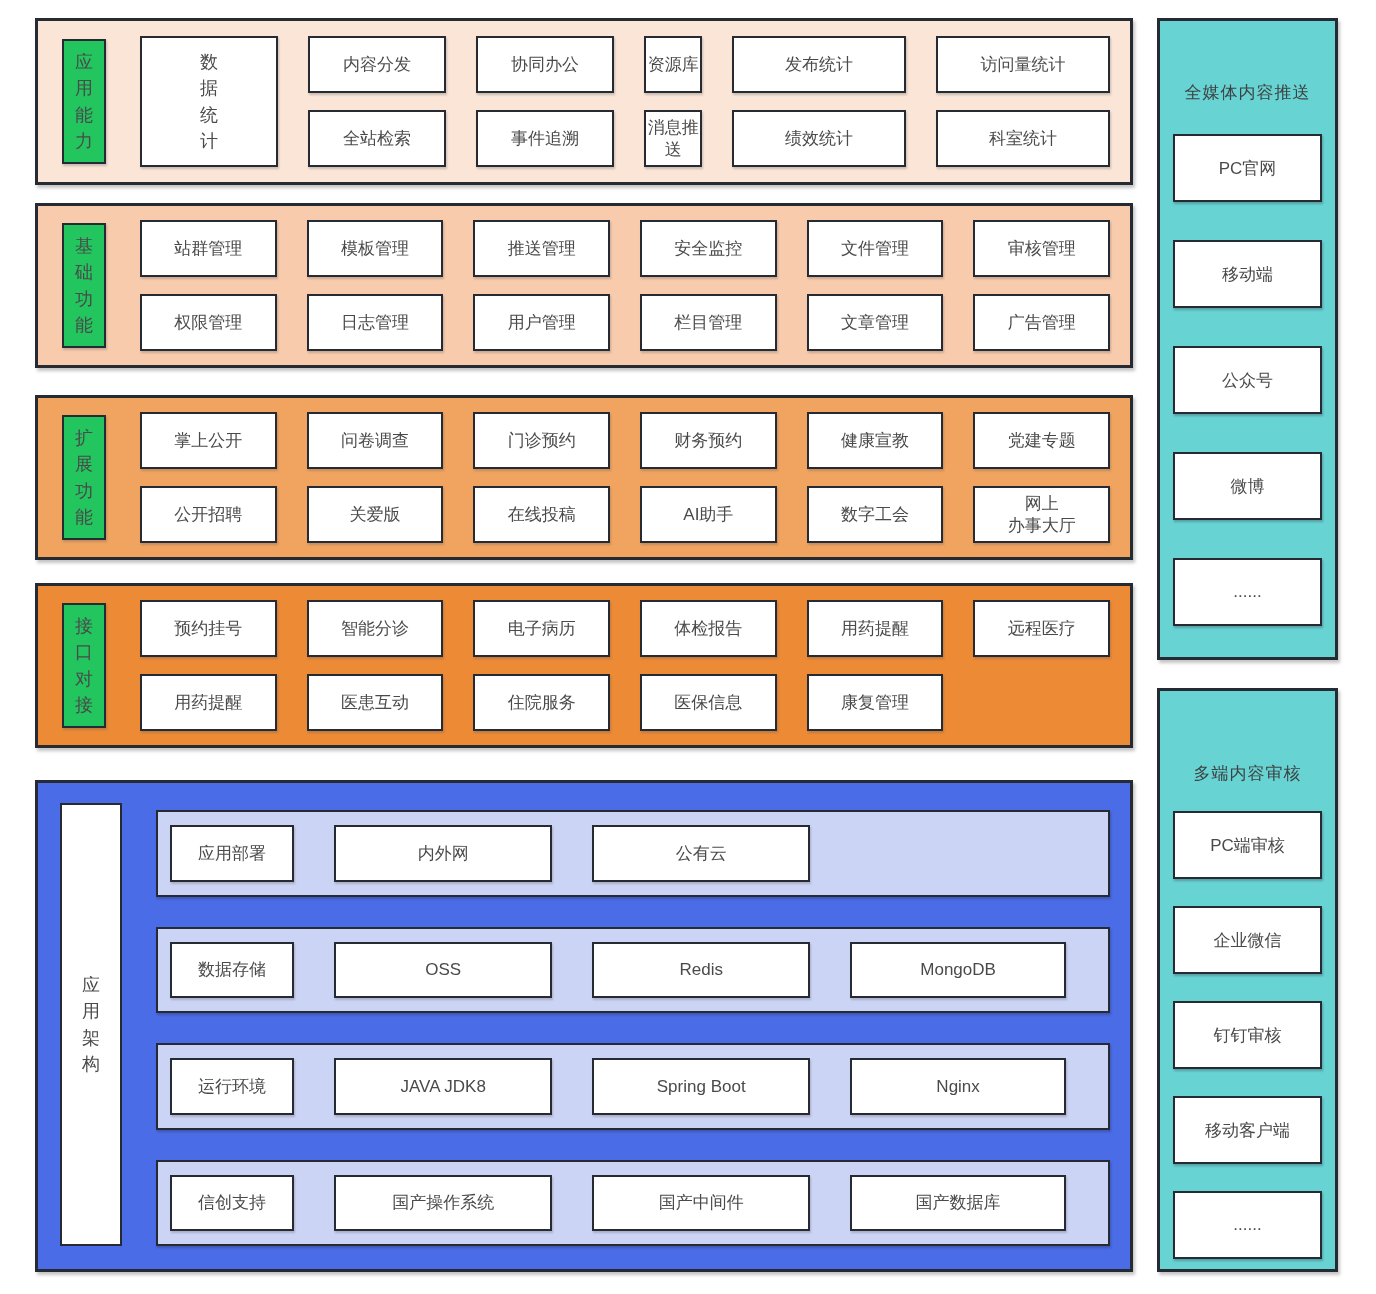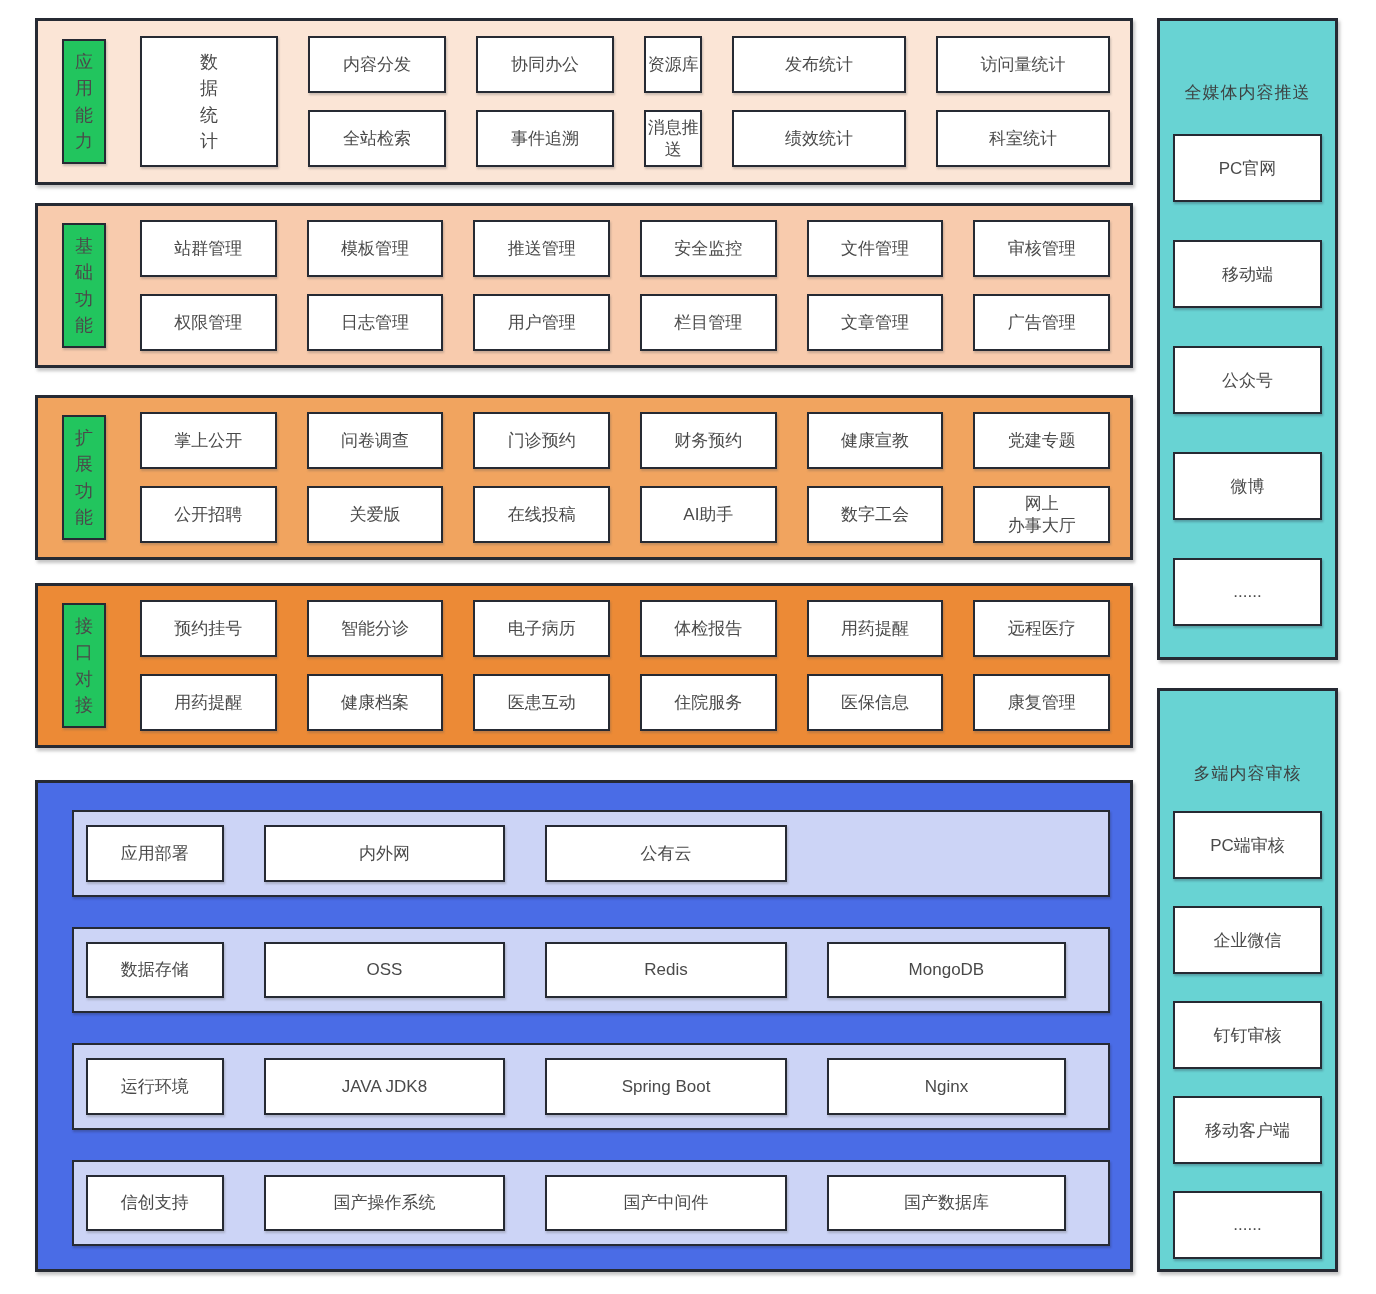--- a/index.html
+++ b/index.html
@@ -184,29 +184,31 @@
         <div class="v-text">接口对接</div>
       </div>
       <div class="grid grid-six">
         <div class="cell">预约挂号</div>
         <div class="cell">智能分诊</div>
         <div class="cell">电子病历</div>
         <div class="cell">体检报告</div>
         <div class="cell">用药提醒</div>
         <div class="cell">远程医疗</div>
         <div class="cell">用药提醒</div>
-        <div class="cell">健康档案</div>
         <div class="cell">医患互动</div>
         <div class="cell">住院服务</div>
         <div class="cell">医保信息</div>
         <div class="cell">康复管理</div>
       </div>
     </div>
 
     <div class="arch">
+      <div class="arch-label">
+        <div class="v-text">应用架构</div>
+      </div>
       <div class="arch-rows">
         <div class="arch-row">
           <div class="cell">应用部署</div>
           <div class="cell">内外网</div>
           <div class="cell">公有云</div>
         </div>
         <div class="arch-row">
           <div class="cell">数据存储</div>
           <div class="cell">OSS</div>
           <div class="cell">Redis</div>

